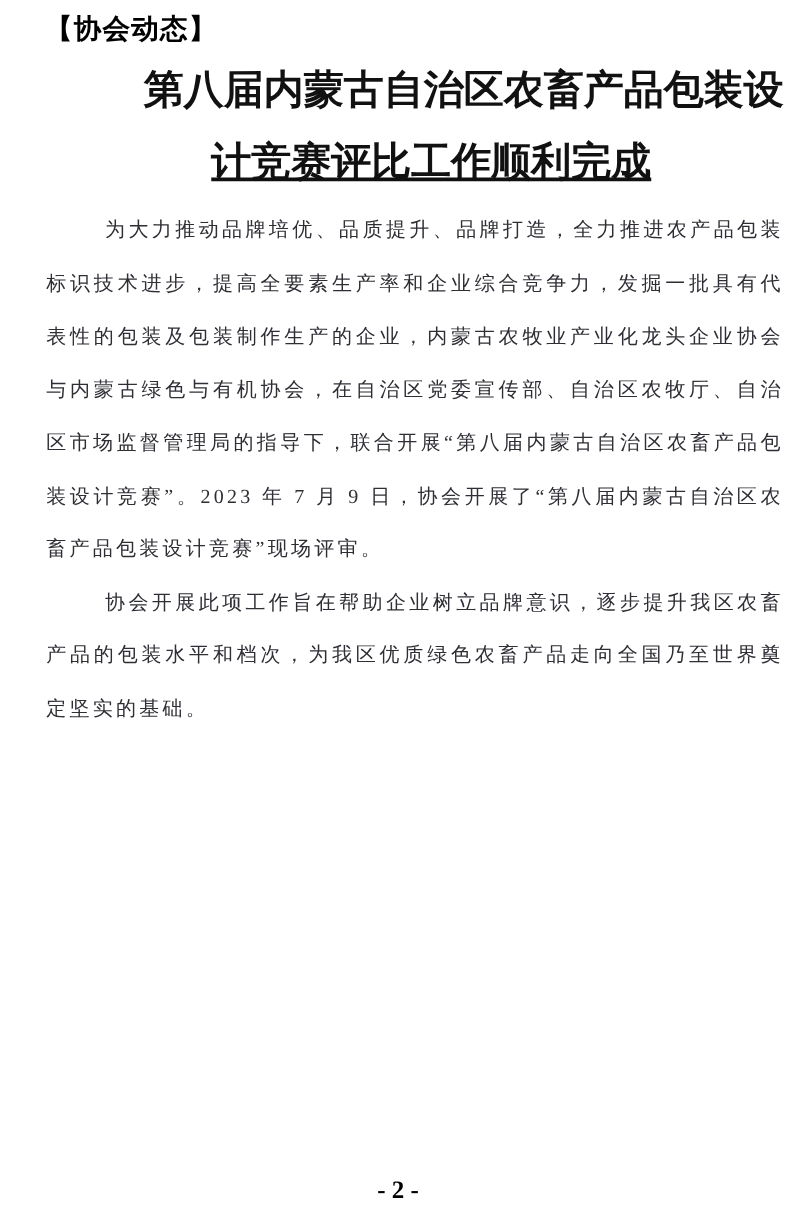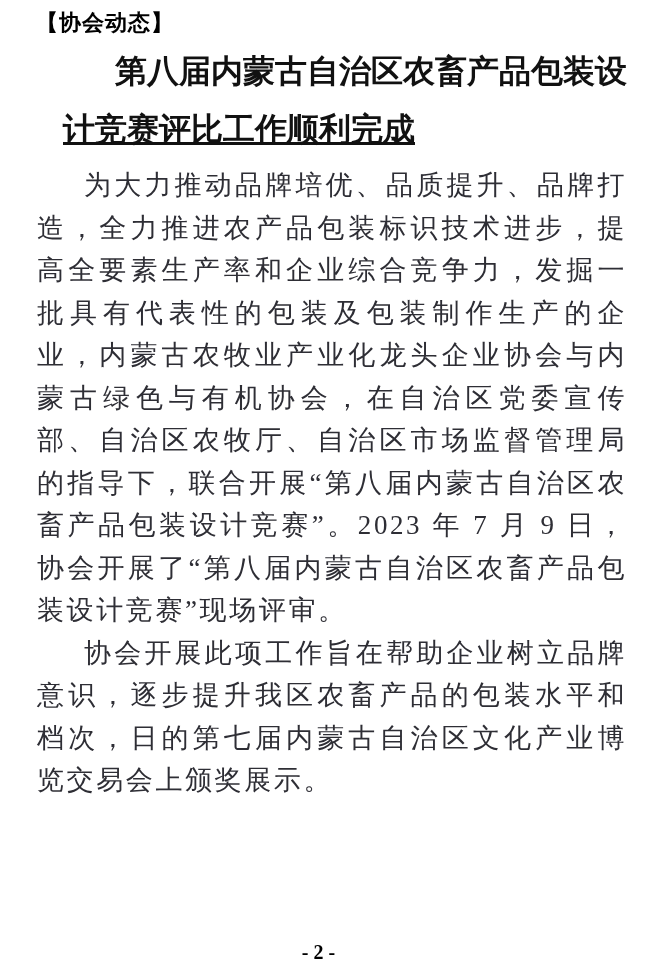--- a/index.html
+++ b/index.html
@@ -30,34 +30,34 @@
     position: absolute;
     left: 37px;
     top: 42px;
     width: 590px;
     margin: 0;
     font-family: "Liberation Serif", "DejaVu Serif", serif;
     font-weight: bold;
     font-size: 32px;
     line-height: 58px;
     color: #111111;
-    text-align: left;
+    text-align: center;
   }
   .title-line {
     display: block;
     white-space: nowrap;
   }
   .title-line.line1 { padding-left: 78px; }
   .title-line.line2 { padding-left: 26px; text-decoration: underline; }
   .body-text {
     position: absolute;
     left: 37px;
     top: 164px;
     width: 590px;
-    font-size: 27px;
+    font-size: 16px;
     line-height: 42.5px;
     letter-spacing: 2.6px;
     color: #2e2e35;
     text-align: justify;
     text-justify: inter-character;
   }
   .para {
     margin: 0;
     padding: 0;
     text-indent: 47px;
@@ -81,18 +81,18 @@
 
   <div class="section-label">【协会动态】</div>
 
   <h1 class="title">
     <span class="title-line line1">第八届内蒙古自治区农畜产品包装设</span>
     <span class="title-line line2">计竞赛评比工作顺利完成</span>
   </h1>
 
   <div class="body-text">
     <p class="para">为大力推动品牌培优、品质提升、品牌打造，全力推进农产品包装标识技术进步，提高全要素生产率和企业综合竞争力，发掘一批具有代表性的包装及包装制作生产的企业，内蒙古农牧业产业化龙头企业协会与内蒙古绿色与有机协会，在自治区党委宣传部、自治区农牧厅、自治区市场监督管理局的指导下，联合开展“第八届内蒙古自治区农畜产品包装设计竞赛”。2023 年 7 月 9 日，协会开展了“第八届内蒙古自治区农畜产品包装设计竞赛”现场评审。</p>
-    <p class="para">协会开展此项工作旨在帮助企业树立品牌意识，逐步提升我区农畜产品的包装水平和档次，日的第七届内蒙古自治区文化产业博览交易会上颁奖展示。</p>
+    <p class="para">协会开展此项工作旨在帮助企业树立品牌意识，逐步提升我区农畜产品的包装水平和档次，为我区优质绿色农畜产品走向全国乃至世界奠定坚实的基础。</p>
   </div>
 
   <div class="footer">- 2 -</div>
 
 </div>
 
 </body></html>

